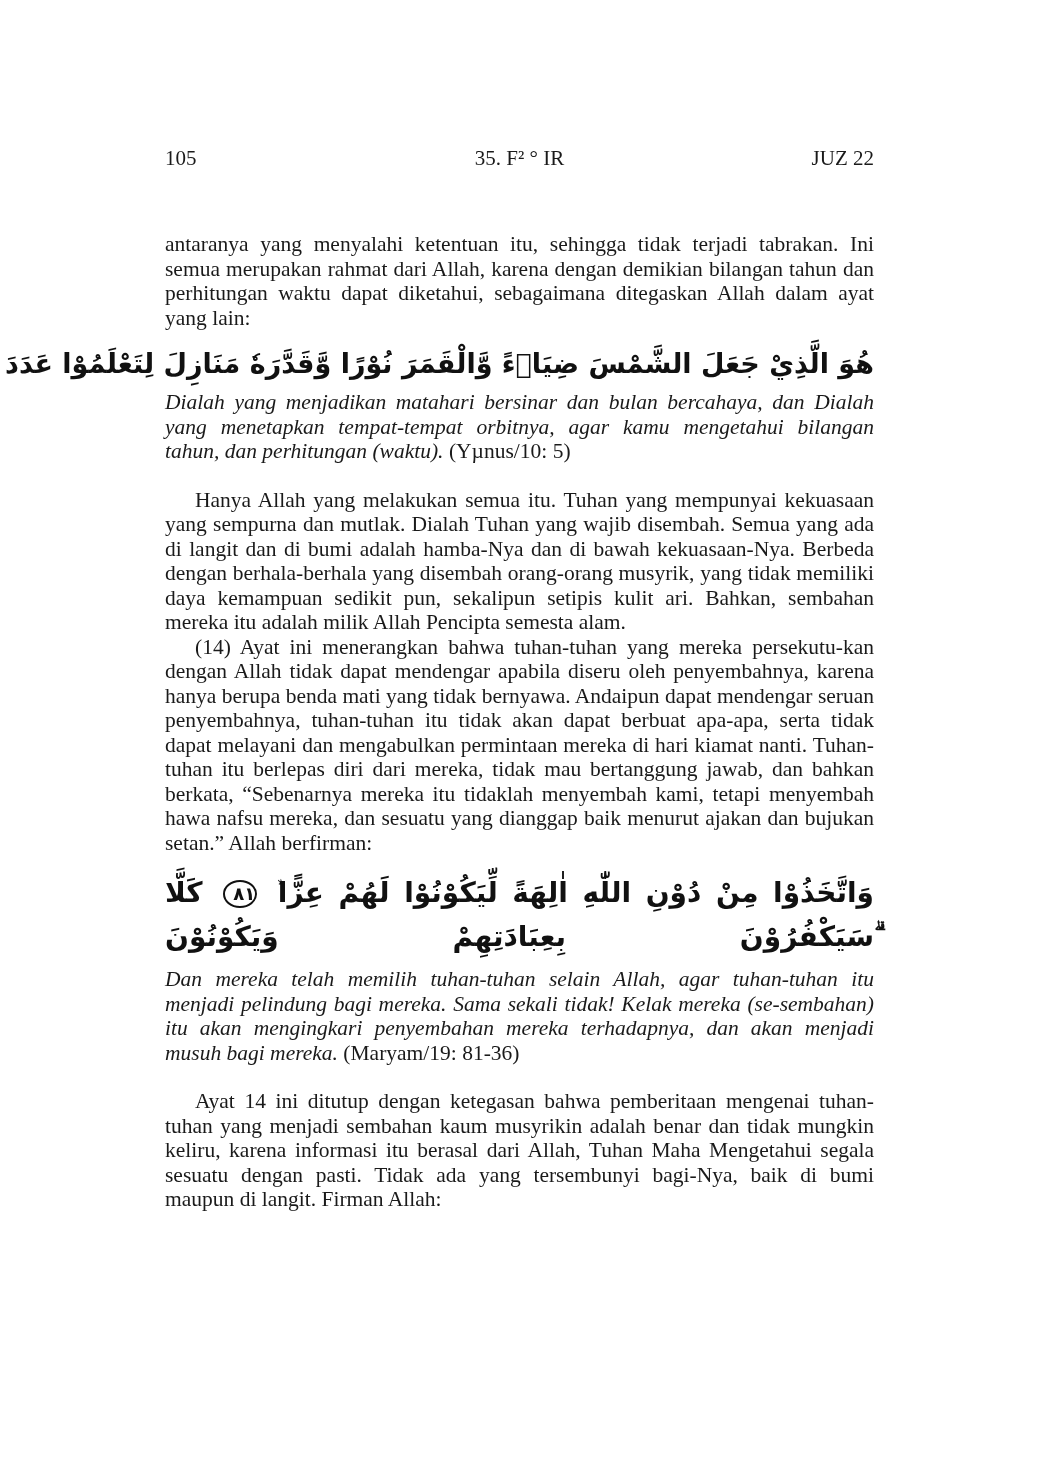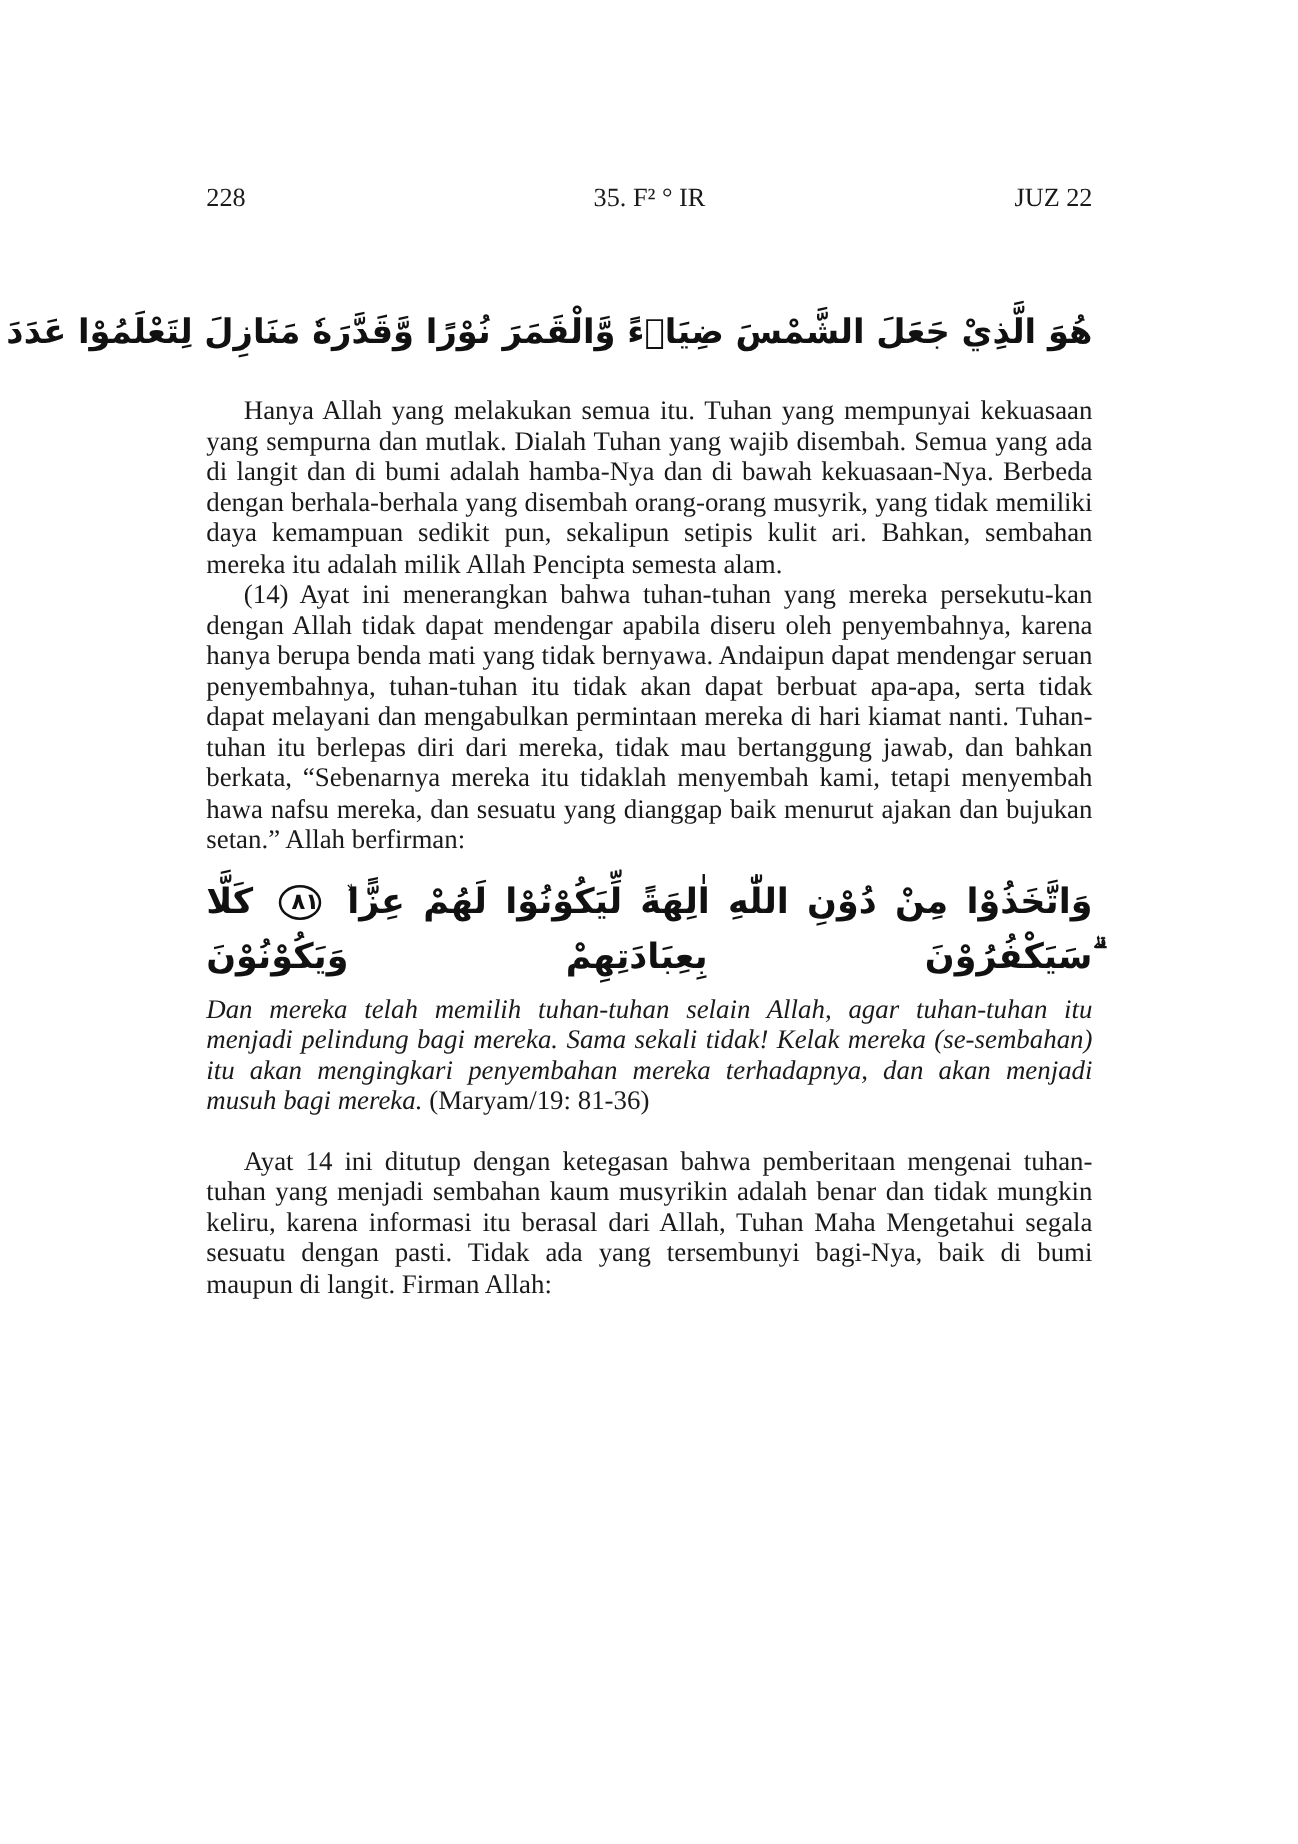--- a/index.html
+++ b/index.html
@@ -37,29 +37,31 @@
     display: inline-block; border: 2px solid #111; border-radius: 50%;
     font-size: 18px; line-height: 24px; min-width: 30px; height: 24px;
     text-align: center; margin: 0 6px; vertical-align: middle; font-weight: bold;
   }
   .mark { font-size: 14px; vertical-align: super; }
 </style>
 </head>
 <body>
 
 <div class="header">
-  <span class="pg">228</span>
+  <span class="pg">105</span>
   <span class="sur">35. F² ° IR</span>
   <span class="juz">JUZ 22</span>
 </div>
 
 <div class="content">
+  <p>antaranya yang menyalahi ketentuan itu, sehingga tidak terjadi tabrakan. Ini semua merupakan rahmat dari Allah, karena dengan demikian bilangan tahun dan perhitungan waktu dapat diketahui, sebagaimana ditegaskan Allah dalam ayat yang lain:</p>
 
   <div class="arabic ar1">هُوَ الَّذِيْ جَعَلَ الشَّمْسَ ضِيَاۤءً وَّالْقَمَرَ نُوْرًا وَّقَدَّرَهٗ مَنَازِلَ لِتَعْلَمُوْا عَدَدَ السِّنِيْنَ وَالْحِسَابَ</div>
 
+  <p><span class="it">Dialah yang menjadikan matahari bersinar dan bulan bercahaya, dan Dialah yang menetapkan tempat-tempat orbitnya, agar kamu mengetahui bilangan tahun, dan perhitungan (waktu).</span> <span>(Yµnus/10: 5)</span></p>
 
   <div class="gap"></div>
 
   <p class="indent">Hanya Allah yang melakukan semua itu. Tuhan yang mempunyai kekuasaan yang sempurna dan mutlak. Dialah Tuhan yang wajib disembah. Semua yang ada di langit dan di bumi adalah hamba-Nya dan di bawah kekuasaan-Nya. Berbeda dengan berhala-berhala yang disembah orang-orang musyrik, yang tidak memiliki daya kemampuan sedikit pun, sekalipun setipis kulit ari. Bahkan, sembahan mereka itu adalah milik Allah Pencipta semesta alam.</p>
   <p class="indent">(14) Ayat ini menerangkan bahwa tuhan-tuhan yang mereka persekutu-kan dengan Allah tidak dapat mendengar apabila diseru oleh penyembahnya, karena hanya berupa benda mati yang tidak bernyawa. Andaipun dapat mendengar seruan penyembahnya, tuhan-tuhan itu tidak akan dapat berbuat apa-apa, serta tidak dapat melayani dan mengabulkan permintaan mereka di hari kiamat nanti. Tuhan-tuhan itu berlepas diri dari mereka, tidak mau bertanggung jawab, dan bahkan berkata, “Sebenarnya mereka itu tidaklah menyembah kami, tetapi menyembah hawa nafsu mereka, dan sesuatu yang dianggap baik menurut ajakan dan bujukan setan.” Allah berfirman:</p>
 
   <div class="arabic ar2">
     <span>وَاتَّخَذُوْا مِنْ دُوْنِ اللّٰهِ اٰلِهَةً لِّيَكُوْنُوْا لَهُمْ عِزًّا</span><span class="mark">ۙ</span>
     <span class="medal">٨١</span>
     <span>كَلَّا ۗسَيَكْفُرُوْنَ بِعِبَادَتِهِمْ وَيَكُوْنُوْنَ</span>

